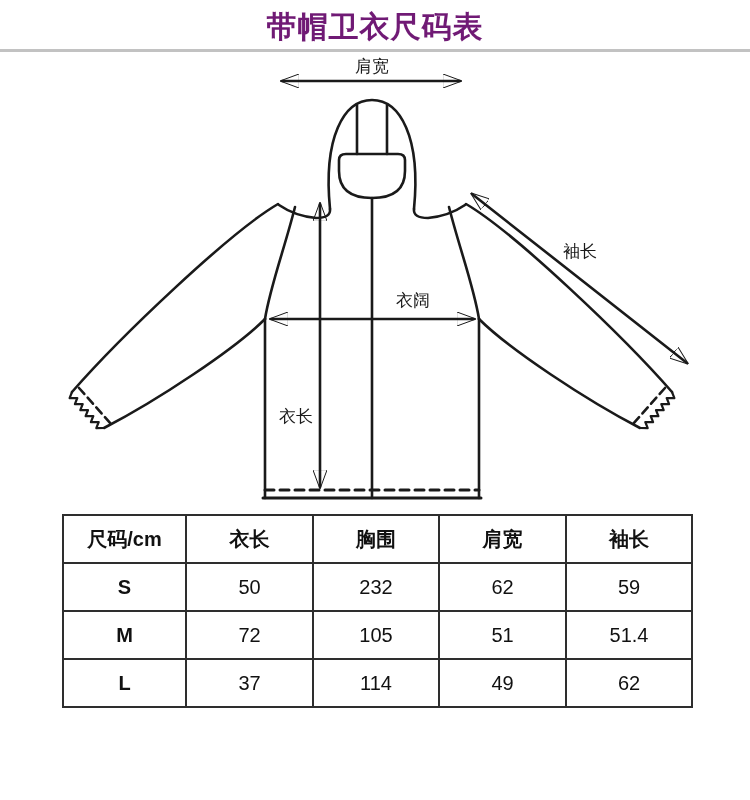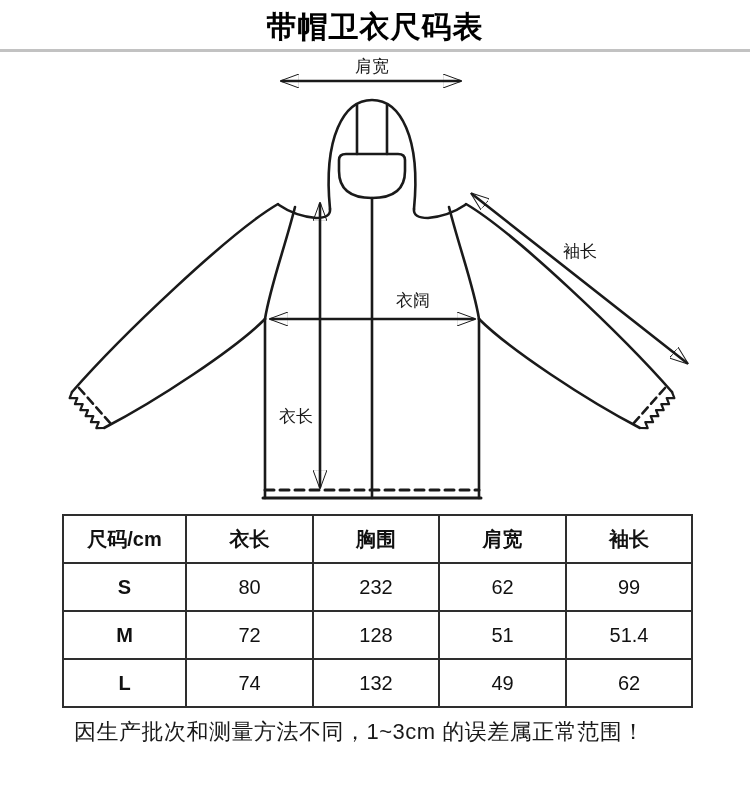--- a/index.html
+++ b/index.html
@@ -11,21 +11,21 @@
     overflow: hidden;
     position: relative;
     color: #1a1a1a;
   }
   .title {
     text-align: center;
     font-size: 30px;
     font-weight: 700;
     padding-top: 7px;
     height: 49px;
-    color: #000000;
+    color: #701a75;
     letter-spacing: 1px;
   }
   .title-rule {
     width: 750px; height: 0;
     border-bottom: 3px solid #c2c2c2;
   }
   .diagram { display: block; }
   .diagram path, .diagram line, .diagram polyline {
     stroke: #1a1a1a;
     fill: none;
@@ -134,37 +134,36 @@
         <th>尺码/cm</th>
         <th>衣长</th>
         <th>胸围</th>
         <th>肩宽</th>
         <th>袖长</th>
       </tr>
     </thead>
     <tbody>
       <tr>
         <td class="size-cell">S</td>
-        <td>80</td>
+        <td>50</td>
         <td>232</td>
         <td>62</td>
-        <td>99</td>
+        <td>59</td>
       </tr>
       <tr>
         <td class="size-cell">M</td>
         <td>72</td>
-        <td>128</td>
+        <td>105</td>
         <td>51</td>
         <td>51.4</td>
       </tr>
       <tr>
         <td class="size-cell">L</td>
-        <td>74</td>
-        <td>132</td>
+        <td>37</td>
+        <td>114</td>
         <td>49</td>
         <td>62</td>
       </tr>
     </tbody>
   </table>
 
-  <p class="note">因生产批次和测量方法不同，1~3cm 的误差属正常范围！</p>
 
 </div>
 
 </body></html>

